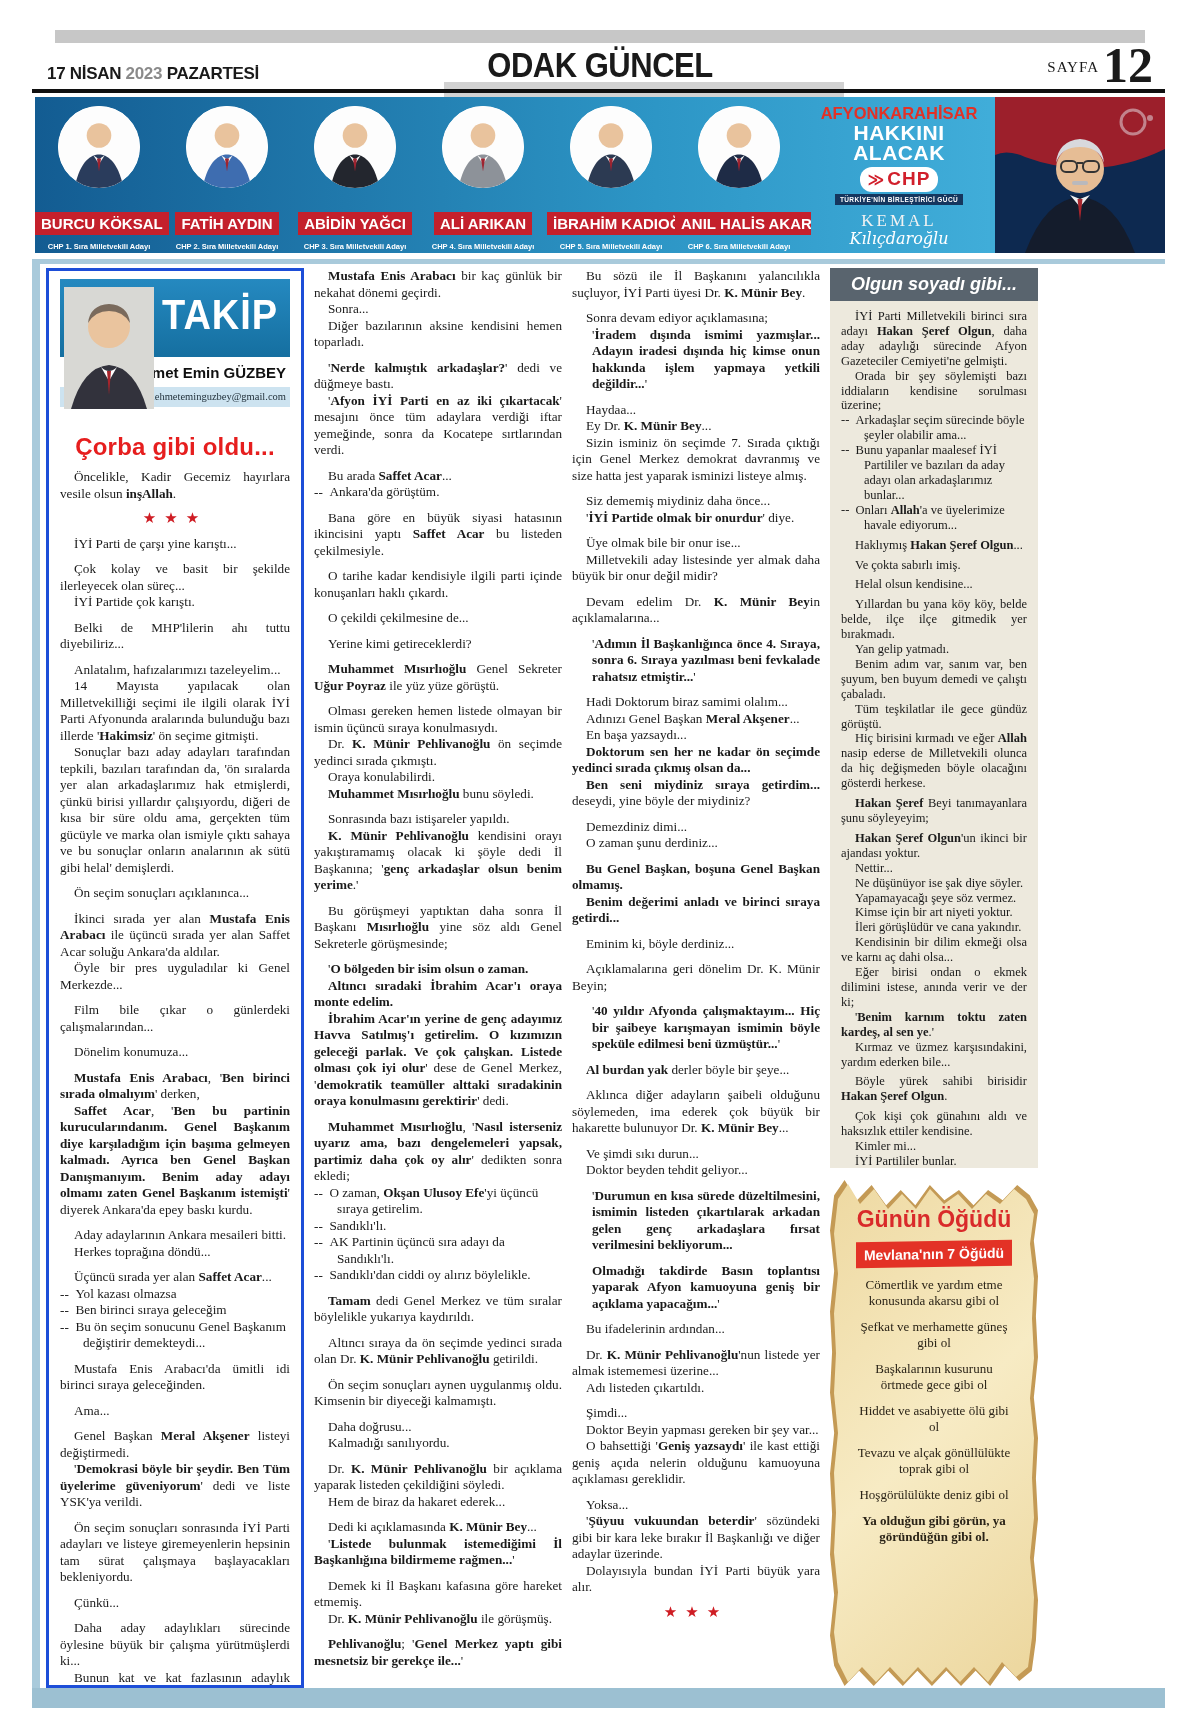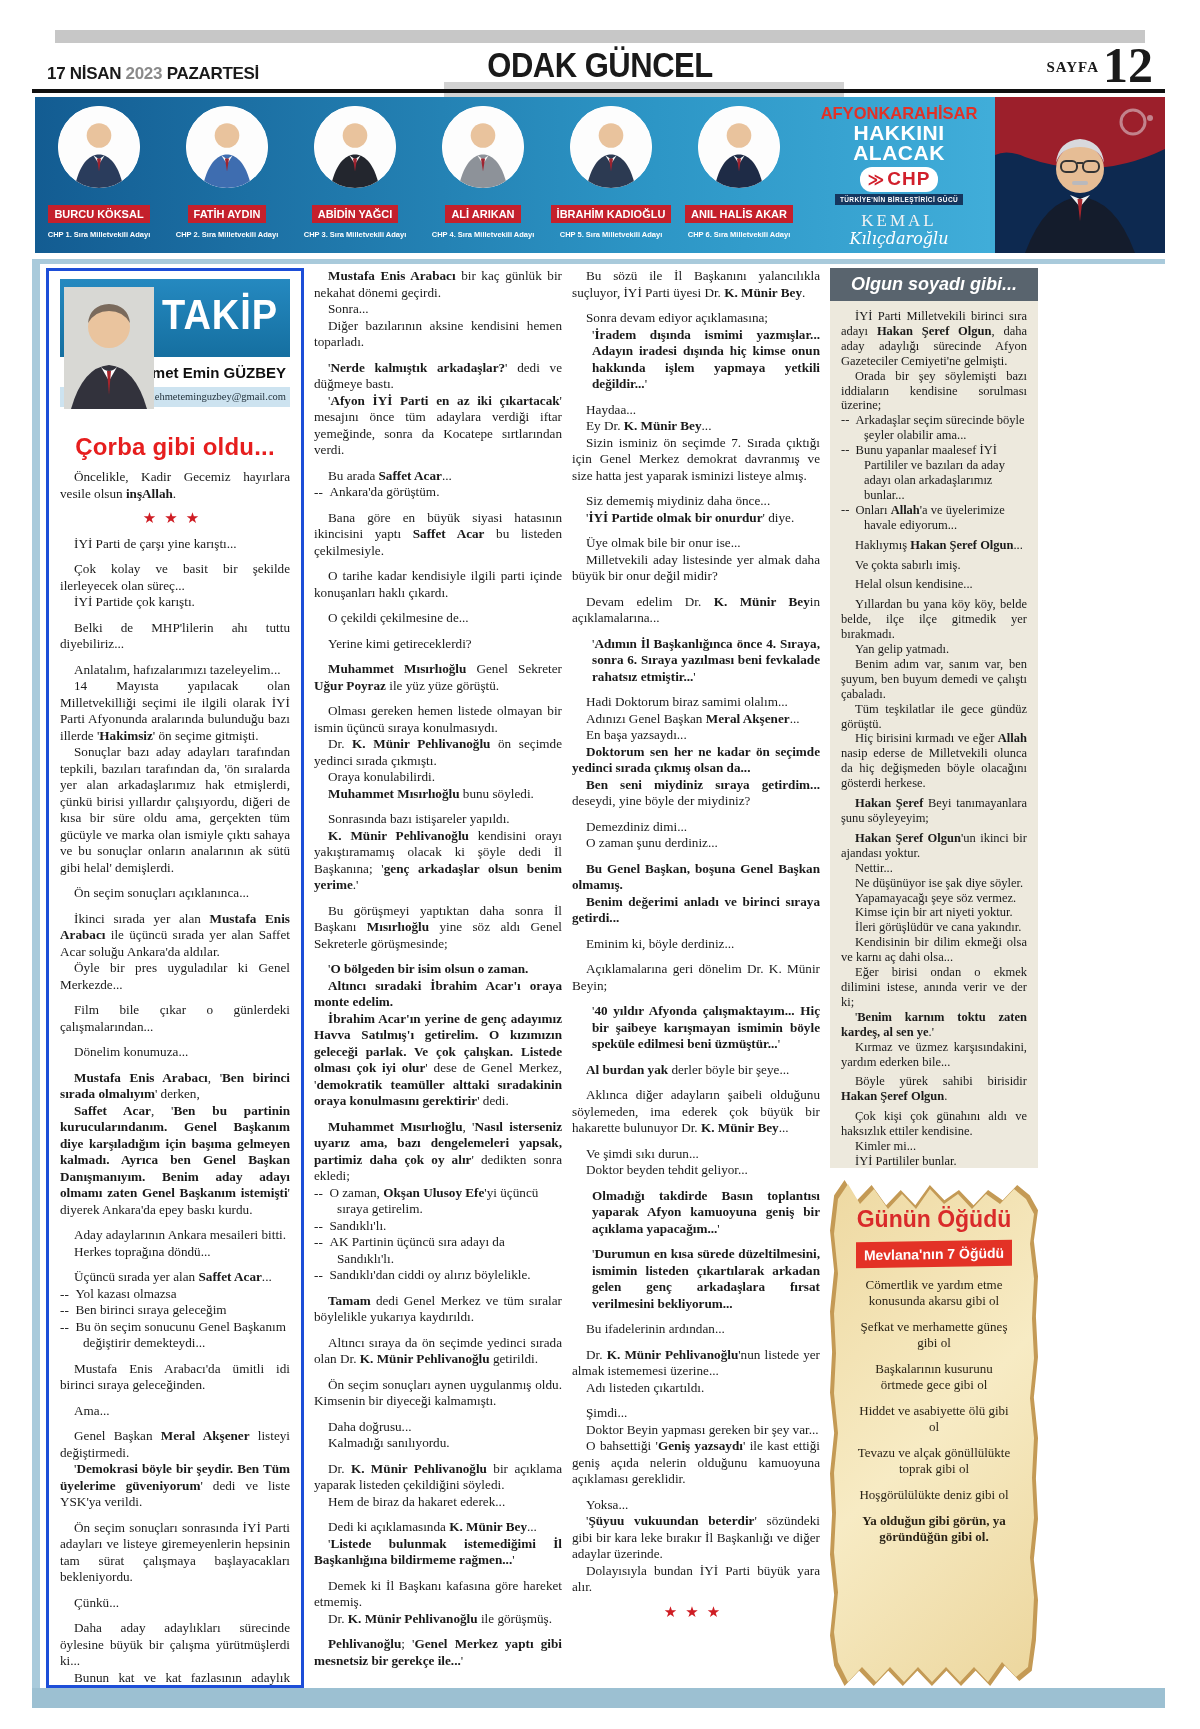--- a/index.html
+++ b/index.html
@@ -10,33 +10,33 @@
   header{position:absolute;top:46px;left:47px;width:1106px;height:42px;}
   .date{position:absolute;left:0;bottom:4px;font-family:"Liberation Sans",sans-serif;
         font-weight:bold;font-size:17px;letter-spacing:-0.3px;}
   .date .yr{color:#8a8a8a;}
   .mast-wrap{position:absolute;left:0;right:0;top:0;height:100%;text-align:center;}
   .mast-shadow{position:absolute;left:54%;transform:translateX(-50%);bottom:-10px;
                width:400px;height:16px;background:#d2d2d2;}
   .mast{position:relative;display:inline-block;font-family:"Liberation Sans",sans-serif;
         font-weight:bold;font-size:31px;letter-spacing:-0.5px;transform:scaleY(1.12);margin-top:2px;}
   .pageno{position:absolute;right:0;bottom:-6px;}
-  .pageno .sayfa{font-family:"Liberation Serif",serif;font-weight:bold;font-size:15px;
+  .pageno .sayfa{font-family:"Liberation Serif",serif;font-weight:normal;font-size:15px;
                  letter-spacing:1px;vertical-align:10px;margin-right:4px;}
   .pageno .num{font-family:"Liberation Serif",serif;font-weight:bold;font-size:50px;}
   .rule{position:absolute;top:89px;left:32px;width:1133px;height:4px;background:#101010;}
   
   .banner{position:absolute;top:97px;left:35px;width:1130px;height:156px;display:flex;
           background:linear-gradient(90deg,#135c92 0%,#2d96c6 55%,#4ab9e3 100%);overflow:hidden;}
   .cands{flex:1;display:flex;}
   .cand{flex:1;text-align:center;padding-top:9px;min-width:0;}
   .cand .ph{width:82px;height:82px;border-radius:50%;margin:0 auto;overflow:hidden;background:#fff;}
   .cand .ph svg{width:100%;height:100%;display:block;}
   .cand .nm{display:inline-block;background:#c4202c;color:#fff;font-family:"Liberation Sans",sans-serif;
-            font-weight:bold;font-size:11px;padding:3px 6px;margin-top:17px;white-space:nowrap;max-width:124px;overflow:hidden;}
+            font-weight:bold;font-size:15px;padding:3px 6px;margin-top:24px;white-space:nowrap;max-width:124px;overflow:hidden;}
   .cand .sub{margin-top:3px;color:#fff;font-family:"Liberation Sans",sans-serif;font-weight:bold;font-size:7.5px;white-space:nowrap;}
   .slogan{width:192px;text-align:center;padding-top:7px;flex:none;}
   .sl-city{color:#e23127;font-family:"Liberation Sans",sans-serif;font-weight:bold;font-size:16.5px;}
   .sl-line{color:#fff;font-family:"Liberation Sans",sans-serif;font-weight:bold;font-size:21px;line-height:20px;letter-spacing:0.5px;}
   .chp-box{display:inline-block;background:#fff;border-radius:12px;padding:1px 8px 2px;margin-top:4px;}
   .chp-arr{color:#d11f2b;font-weight:bold;font-size:16px;margin-right:3px;font-family:"DejaVu Sans",sans-serif;}
   .chp-txt{color:#d11f2b;font-family:"Liberation Sans",sans-serif;font-weight:bold;font-size:19px;letter-spacing:1px;}
   .chp-sub{margin:2px auto 0;width:fit-content;background:#15365e;color:#fff;
            font-family:"Liberation Sans",sans-serif;font-weight:bold;font-size:6.5px;padding:2px 5px;letter-spacing:0.4px;}
   .kemal{color:#f2f2f2;font-family:"Liberation Serif",serif;font-size:17px;letter-spacing:3px;margin-top:6px;}
@@ -329,22 +329,22 @@
           <p>O zaman şunu derdiniz...</p>
           <p class="gap"><b>Bu Genel Başkan, boşuna Genel Başkan olmamış.</b></p>
           <p><b>Benim değerimi anladı ve birinci sıraya getirdi...</b></p>
           <p class="gap">Eminim ki, böyle derdiniz...</p>
           <p class="gap">Açıklamalarına geri dönelim Dr. K. Münir Beyin;</p>
           <p class="q gap">'<b>40 yıldır Afyonda çalışmaktayım... Hiç bir şaibeye karışmayan ismimin böyle speküle edilmesi beni üzmüştür...</b>'</p>
           <p class="gap"><b>Al burdan yak</b> derler böyle bir şeye...</p>
           <p class="gap">Aklınca diğer adayların şaibeli olduğunu söylemeden, ima ederek çok büyük bir hakarette bulunuyor Dr. <b>K. Münir Bey</b>...</p>
           <p class="gap">Ve şimdi sıkı durun...</p>
           <p>Doktor beyden tehdit geliyor...</p>
+          <p class="q gap">'<b>Durumun en kısa sürede düzeltilmesini, ismimin listeden çıkartılarak arkadan gelen genç arkadaşlara fırsat verilmesini bekliyorum...</b></p>
           <p class="q gap"><b>Olmadığı takdirde Basın toplantısı yaparak Afyon kamuoyuna geniş bir açıklama yapacağım...</b>'</p>
-          <p class="q gap">'<b>Durumun en kısa sürede düzeltilmesini, ismimin listeden çıkartılarak arkadan gelen genç arkadaşlara fırsat verilmesini bekliyorum...</b></p>
           <p class="gap">Bu ifadelerinin ardından...</p>
           <p class="gap">Dr. <b>K. Münir Pehlivanoğlu</b>'nun listede yer almak istememesi üzerine...</p>
           <p>Adı listeden çıkartıldı.</p>
           <p class="gap">Şimdi...</p>
           <p>Doktor Beyin yapması gereken bir şey var...</p>
           <p>O bahsettiği '<b>Geniş yazsaydı</b>' ile kast ettiği geniş açıda nelerin olduğunu kamuoyuna açıklaması gereklidir.</p>
           <p class="gap">Yoksa...</p>
           <p>'<b>Şüyuu vukuundan beterdir</b>' sözündeki gibi bir kara leke bırakır İl Başkanlığı ve diğer adaylar üzerinde.</p>
           <p>Dolayısıyla bundan İYİ Parti büyük yara alır.</p>
           <p class="stars gap">★★★</p>

